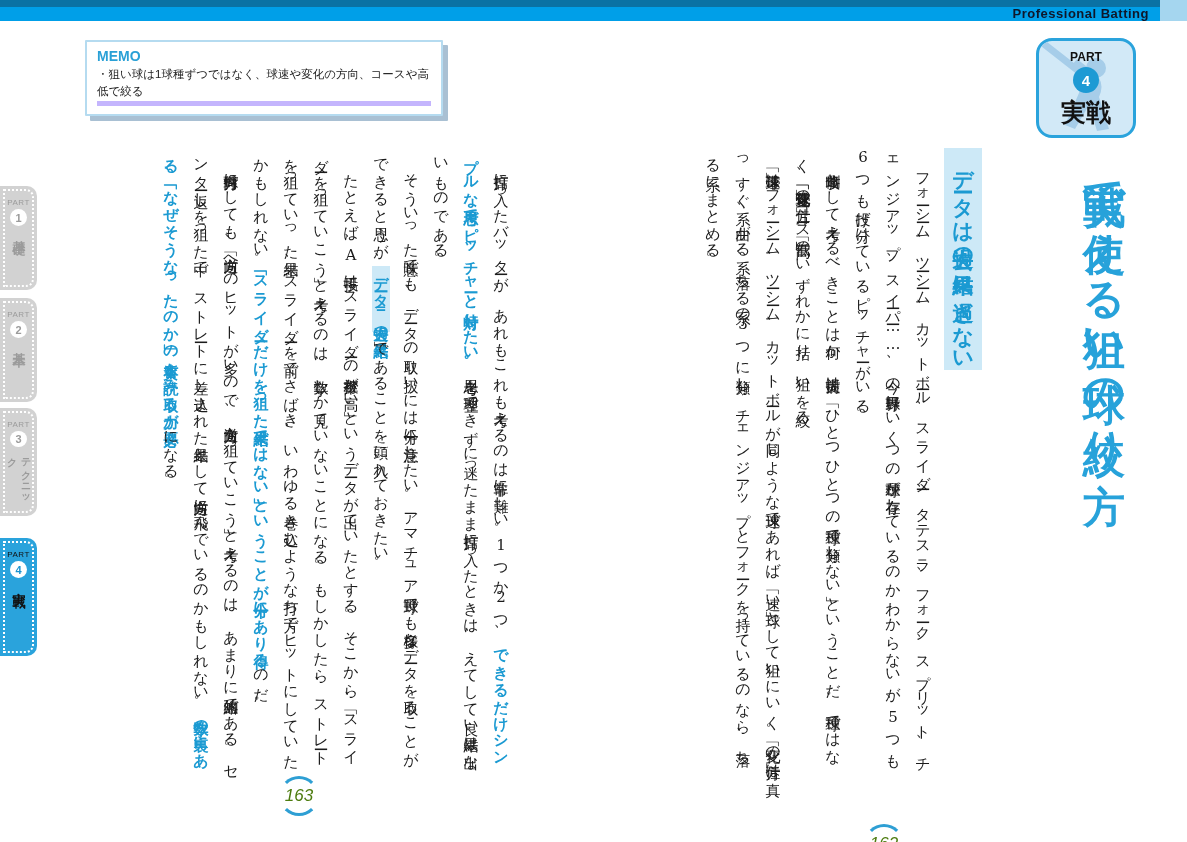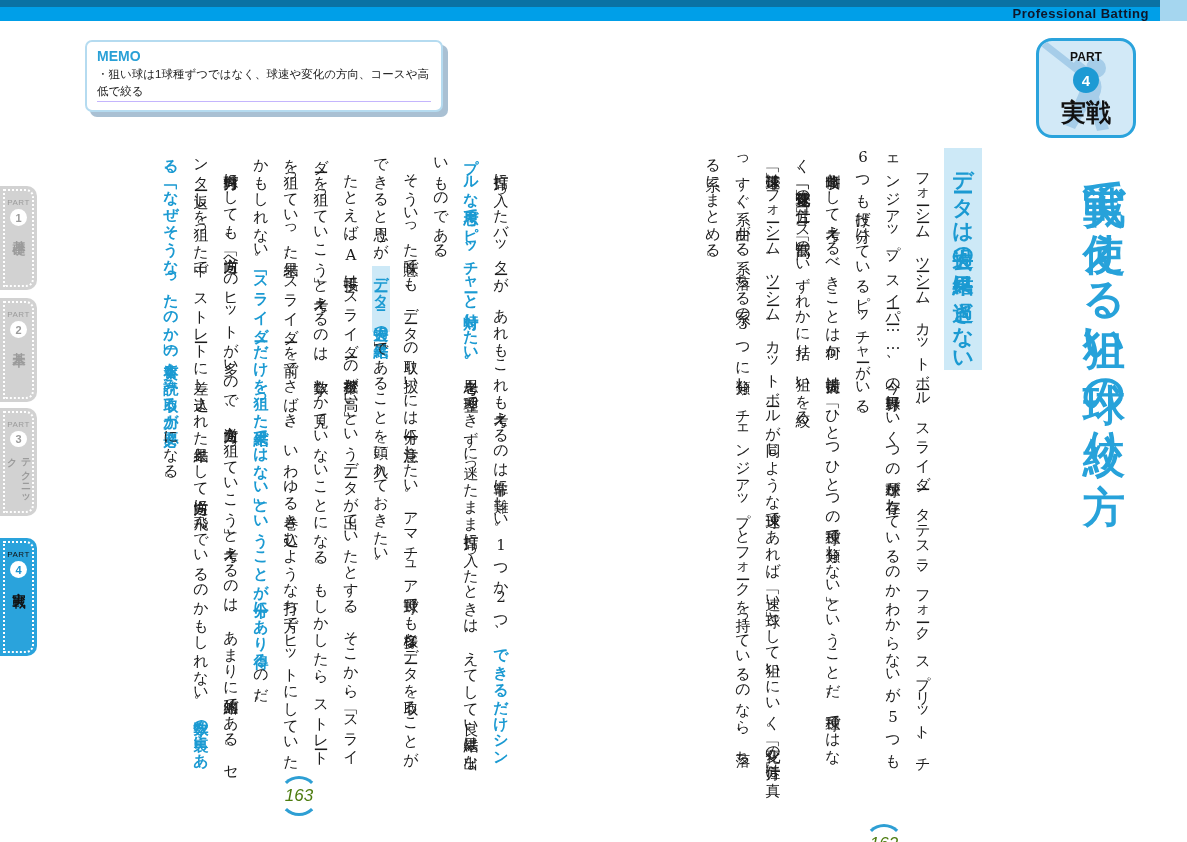--- a/index.html
+++ b/index.html
@@ -8,24 +8,24 @@
 
   
   .topbar-dark  { position:absolute; top:0; left:0; width:1187px; height:7px; background:#0a72a4; }
   .topbar       { position:absolute; top:7px; left:0; width:1187px; height:14px; background:#009fe8; }
   .topbar-title { position:absolute; top:-3px; right:38px; color:#0f172a; font-size:13px; font-weight:bold;
                   letter-spacing:.5px; line-height:20px; }
   .corner-block { position:absolute; top:0; right:0; width:27px; height:21px; background:#a5d6ef; }
 
   
   .memo { position:absolute; left:85px; top:40px; width:334px; background:#ffffff;
-          border:2px solid #b5dbf0; border-radius:7px; padding:6px 10px 8px 10px;
+          border:2px solid #b5dbf0; border-radius:1px; padding:6px 10px 8px 10px;
           box-shadow:5px 5px 0 #a9c0d3; }
   .memo-title { color:#29a0d6; font-weight:bold; font-size:14px; margin-bottom:2px; }
-  .memo-item  { font-size:11.5px; color:#222222; line-height:17px; border-bottom:1px solid #c4b5fd; padding-bottom:1px; }
+  .memo-item  { font-size:11.5px; color:#222222; line-height:17px; border-bottom:5px solid #c4b5fd; padding-bottom:1px; }
 
   
   .tab { position:absolute; left:0; width:37px; border-radius:0 10px 10px 0; }
   .tab-inner { position:absolute; inset:3px; border:2px dotted #ffffff; border-radius:0 8px 8px 0;
                display:flex; flex-direction:column; align-items:center; padding-top:7px; box-sizing:border-box; }
   .tab-part { font-size:8px; letter-spacing:.5px; }
   .tab-circle { width:17px; height:17px; border-radius:50%; background:#ffffff; margin-top:2px;
                 display:flex; align-items:center; justify-content:center; font-size:11px; font-weight:bold; }
   .tab-label { writing-mode:vertical-rl; text-orientation:upright; font-weight:bold; font-size:13px;
                margin-top:4px; letter-spacing:2px; }

